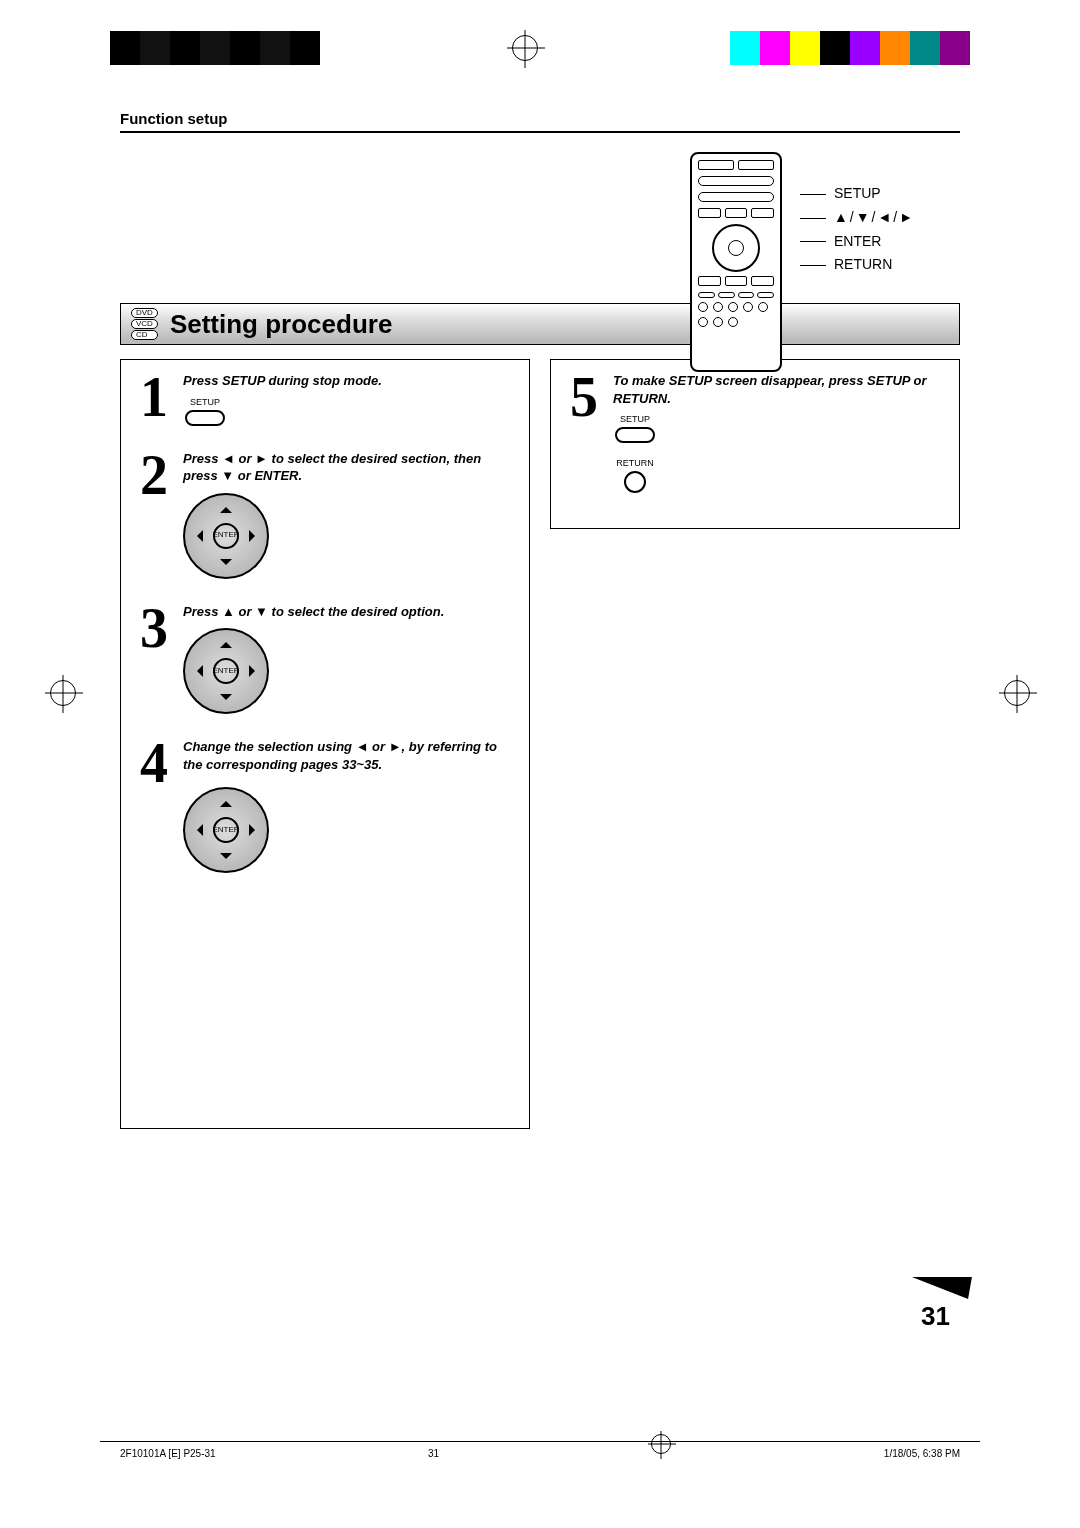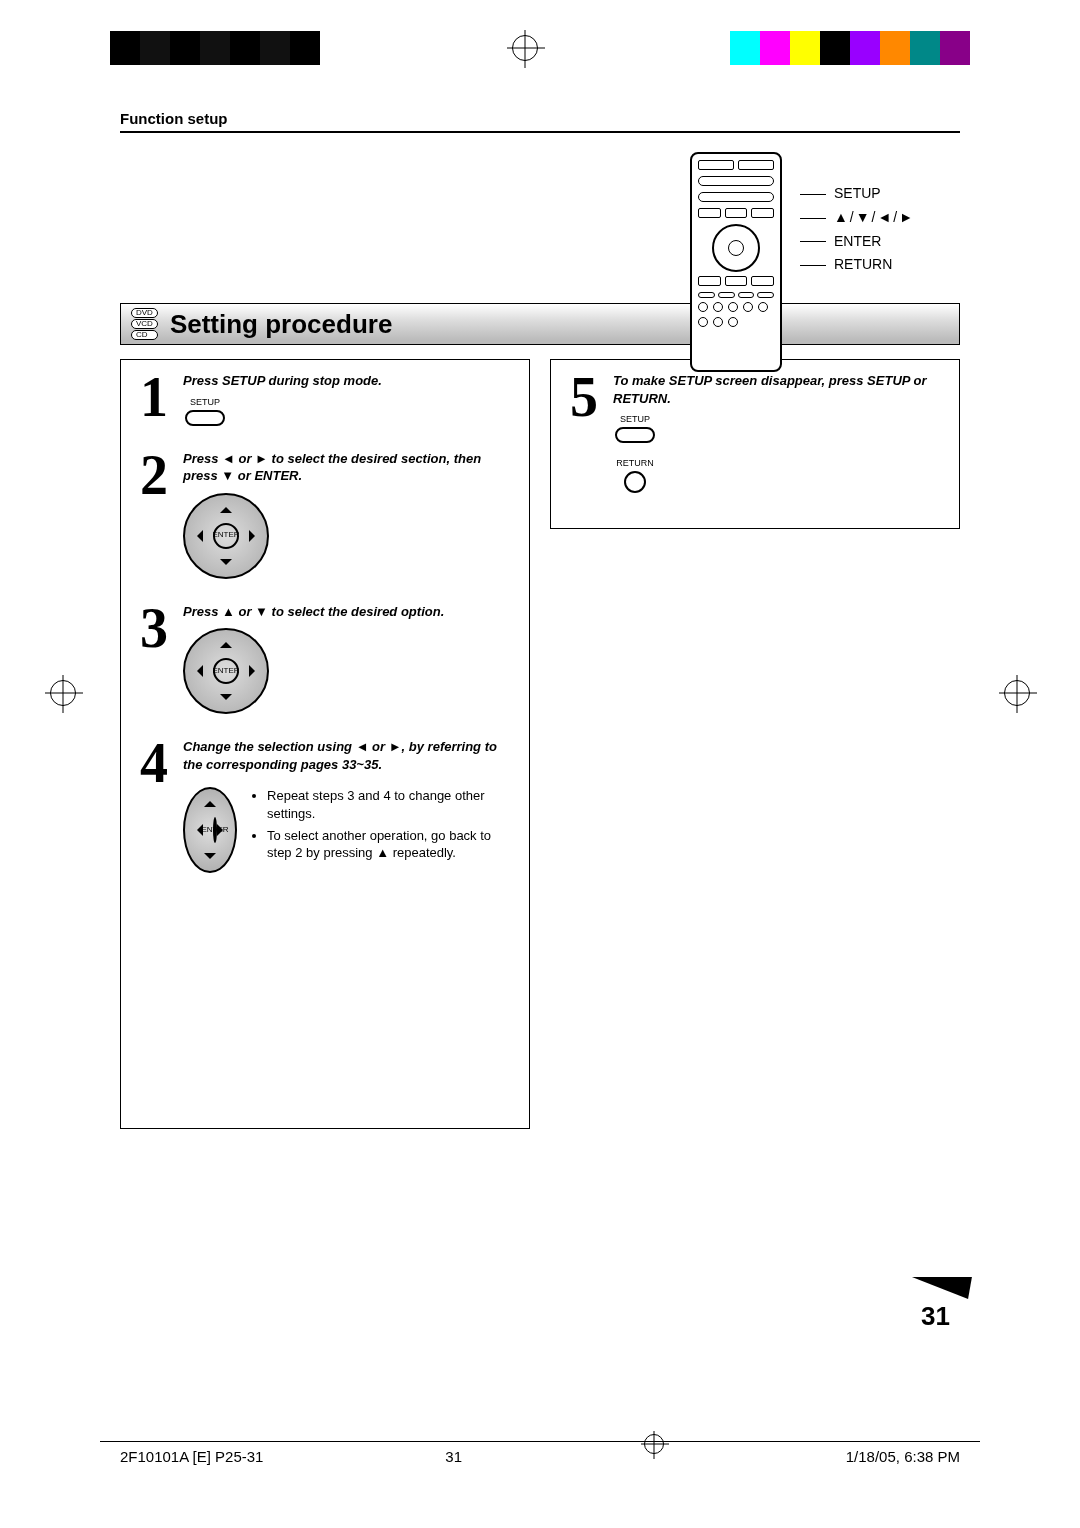--- a/index.html
+++ b/index.html
@@ -172,21 +172,21 @@
     content:""; position:absolute; top:-24px; right:-20px;
     border-top:22px solid #000;
     border-left:60px solid transparent;
     width:0;height:0;
     transform: skewX(-10deg);
   }
   .footer {
     position:absolute; bottom:60px; left:100px; width:880px;
     border-top:1px solid #000;
     display:flex; justify-content:space-between;
-    font-size:15px; padding:6px 20px 0;
+    font-size:10px; padding:6px 20px 0;
   }
   .footer .mid-reg{ width:20px;height:20px;border:1px solid #000;border-radius:50%;position:relative;top:-14px;}
   .footer .mid-reg::before,.footer .mid-reg::after{content:"";position:absolute;background:#000;}
   .footer .mid-reg::before{left:50%;top:-4px;width:1px;height:28px;transform:translateX(-50%);}
   .footer .mid-reg::after{top:50%;left:-4px;height:1px;width:28px;transform:translateY(-50%);}
   .step1-row{display:flex;gap:18px;align-items:flex-start;}
   .step5-btns{display:flex;flex-direction:column;gap:14px;margin-top:6px;}
 </style>
 </head>
 <body>
@@ -313,24 +313,20 @@
         <div class="step-num">4</div>
         <div class="step-body">
           <div class="step-head">Change the selection using ◄ or ►, by referring to the corresponding pages 33~35.</div>
           <div style="display:flex;gap:14px;align-items:flex-start">
             <div class="dpad-big">
               <div class="tri up"></div>
                 <div class="tri dn"></div>
                 <div class="tri lf"></div>
                 <div class="tri rt"></div>
             </div>
-            <ul class="bullets">
-              <li>Repeat steps 3 and 4 to change other settings.</li>
-              <li>To select another operation, go back to step 2 by pressing ▲ repeatedly.</li>
-            </ul>
           </div>
         </div>
       </div>
 
     </div>
 
     <div class="col right">
       <div class="step" style="margin-bottom:0">
         <div class="step-num">5</div>
         <div class="step-body">

